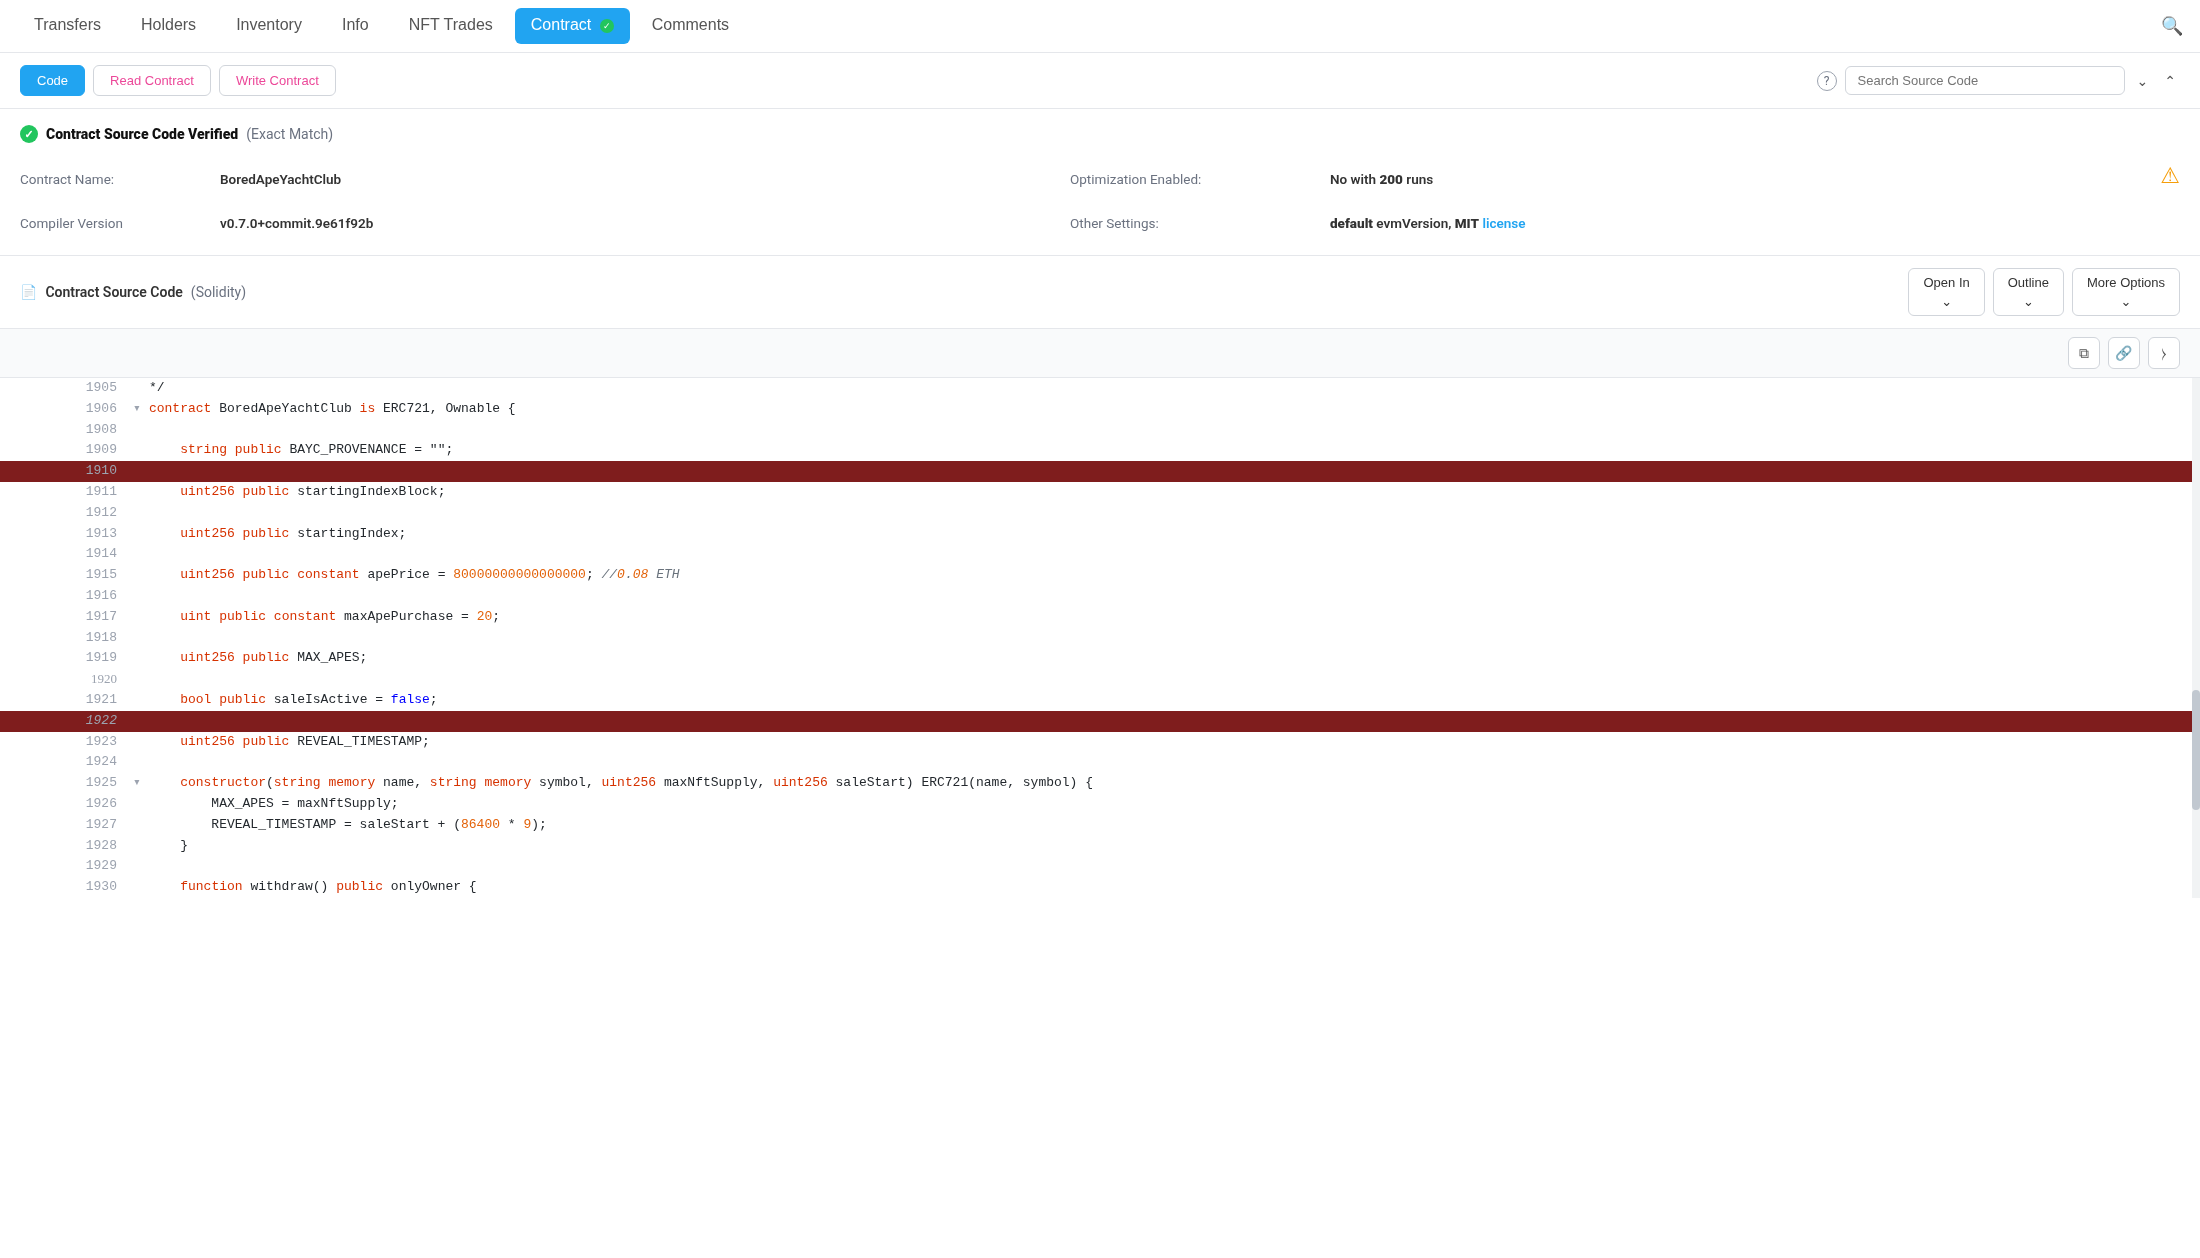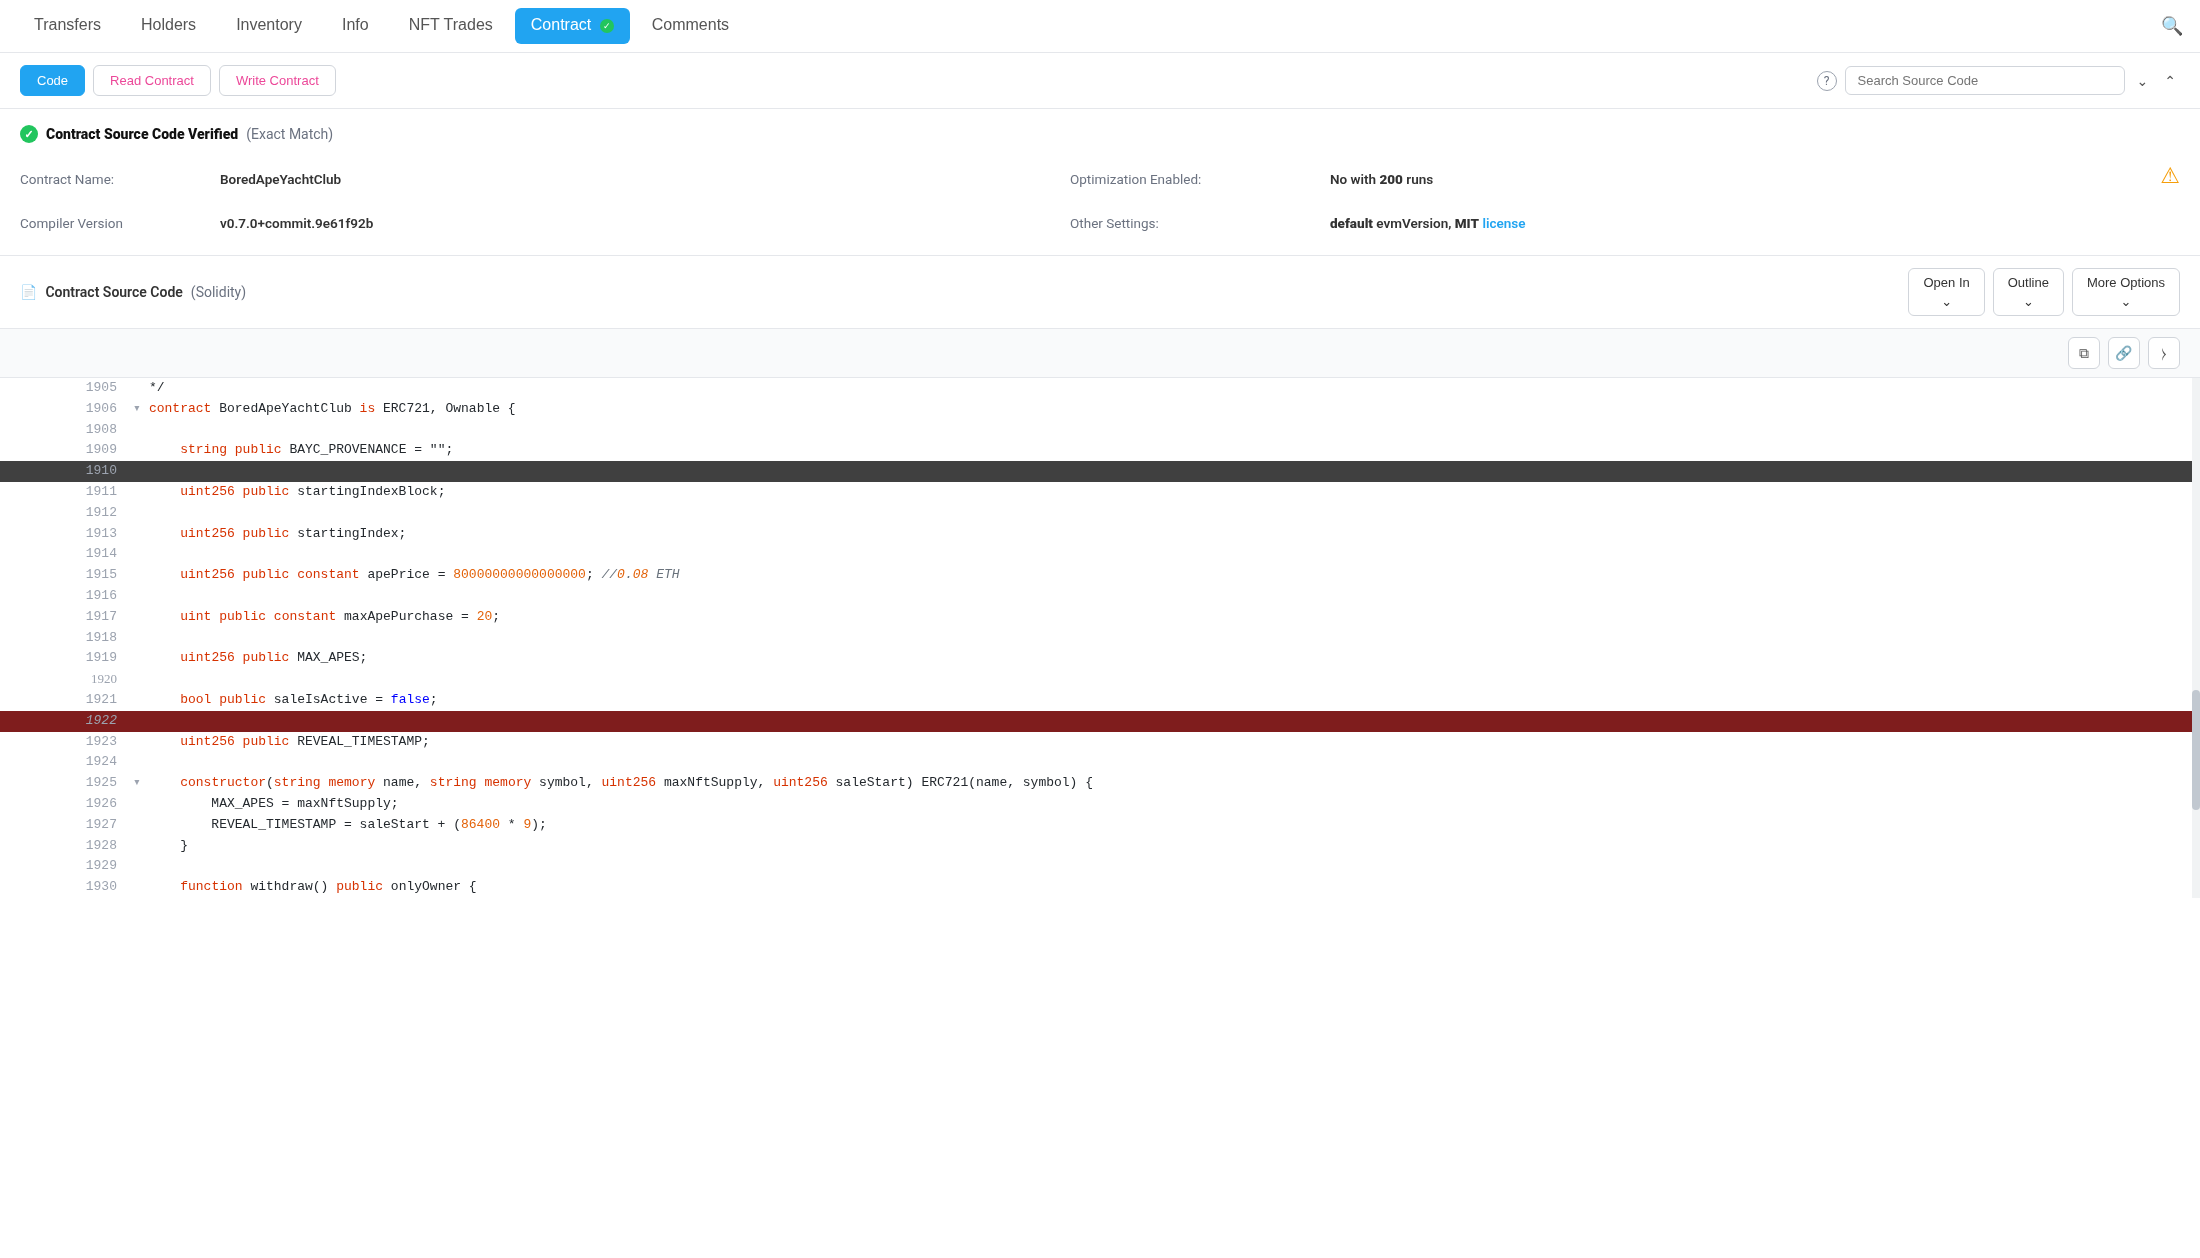--- a/index.html
+++ b/index.html
@@ -421,21 +421,21 @@
         <tr style="background: rgb(255, 255, 255);">
           <td class="line-num">1908</td>
           <td class="line-fold"></td>
           <td class="line-code">&nbsp;</td>
         </tr>
         <tr style="background: rgb(255, 255, 255);">
           <td class="line-num">1909</td>
           <td class="line-fold"></td>
           <td class="line-code">    <span class="kw">string</span> <span class="kw">public</span> BAYC_PROVENANCE = "";</td>
         </tr>
-        <tr style="background: #404040;">
+        <tr style="background: #7f1d1d;">
           <td class="line-num">1910</td>
           <td class="line-fold"></td>
           <td class="line-code">&nbsp;</td>
         </tr>
         <tr style="background: rgb(255, 255, 255);">
           <td class="line-num">1911</td>
           <td class="line-fold"></td>
           <td class="line-code">    <span class="kw">uint256</span> <span class="kw">public</span> startingIndexBlock;</td>
         </tr>
         <tr style="background: rgb(255, 255, 255);">

